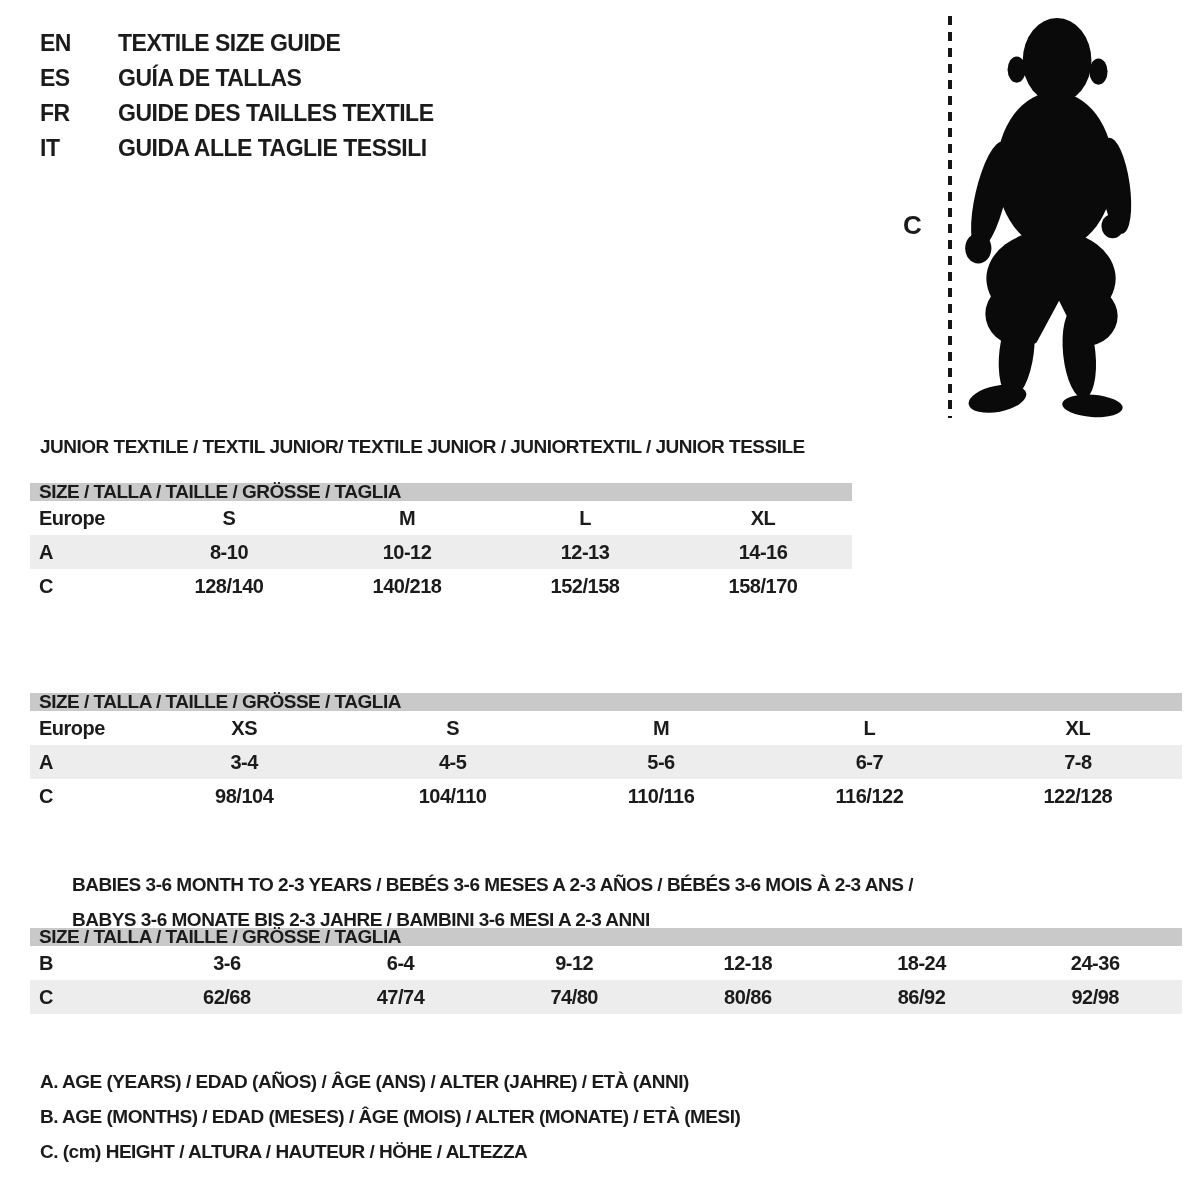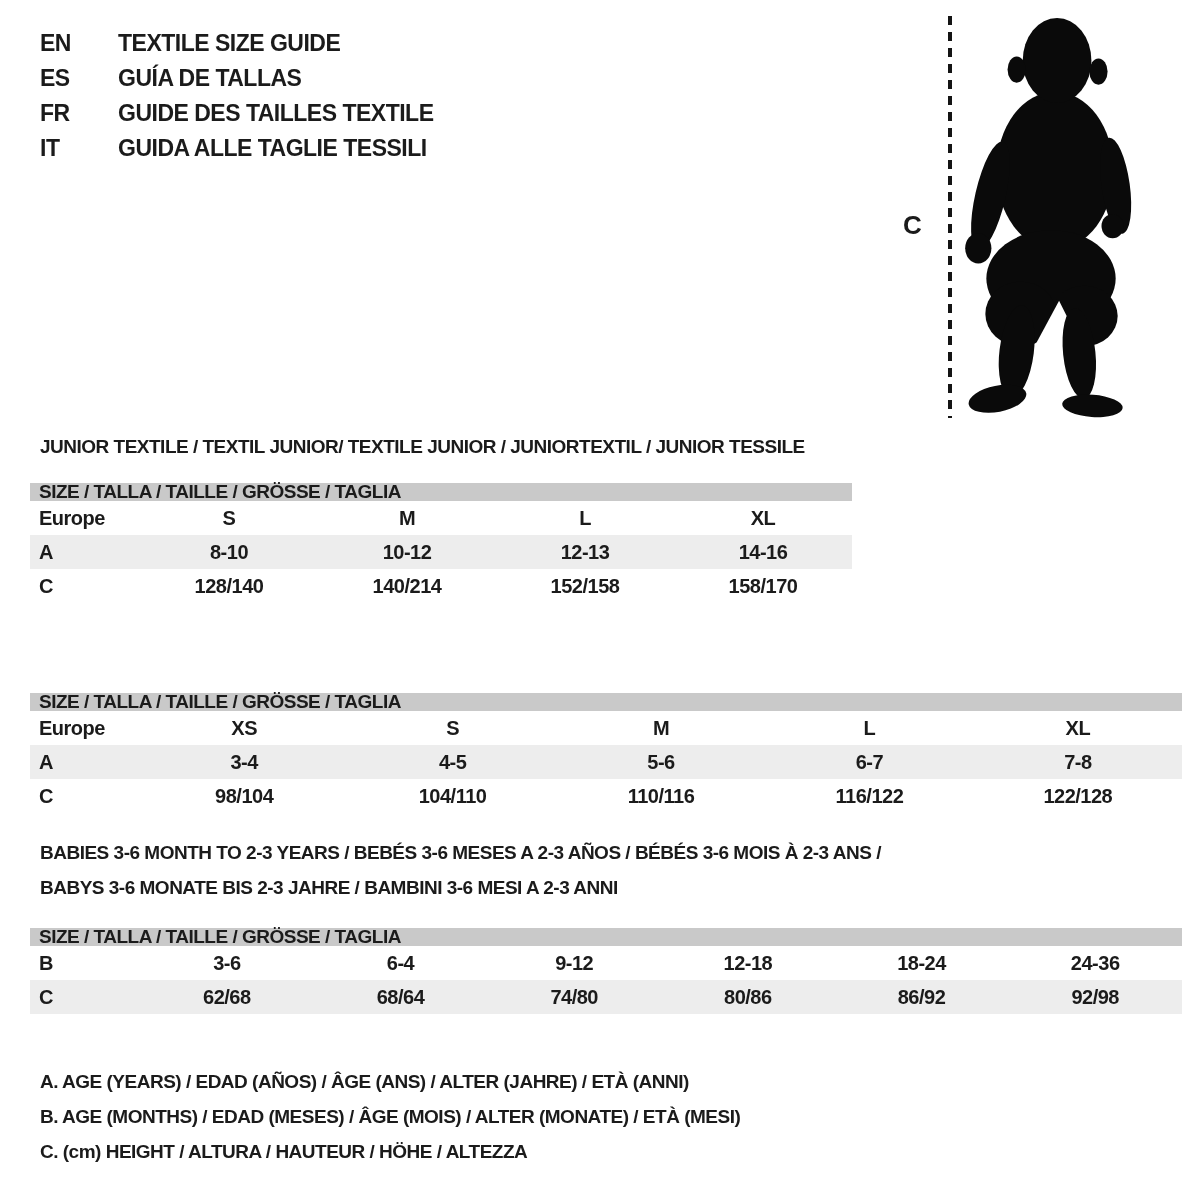--- a/index.html
+++ b/index.html
@@ -28,21 +28,21 @@
   .c-label { position: absolute; left: 903px; top: 210px; font-size: 26px; }
 
   
   .baby { position: absolute; left: 963px; top: 14px; width: 174px; height: 406px; }
 
   
   .section-title { position: absolute; left: 40px; font-size: 19px; white-space: nowrap; }
   .section-title div { height: 35px; line-height: 26px; }
   .st1 { top: 434px; }
   .st2 { top: 641px; }
-  .st3 { top: 840px; }
+  .st3 { top: 872px; margin-left: 32px; }
   .sub { font-size: 12px; vertical-align: -4px; }
 
   
   .size-table { position: absolute; left: 30px; }
   .tb1 { top: 483px; width: 822px; }
   .tb2 { top: 693px; width: 1152px; }
   .tb3 { top: 928px; width: 1152px; }
   .thead {
     height: 18px; background: #c9c9c9; display: flex; align-items: center;
     padding-left: 9px; font-size: 19px;
@@ -127,21 +127,21 @@
       <div class="trow shaded">
         <div class="tlabel">A</div>
         <div class="tcell">8-10</div>
         <div class="tcell">10-12</div>
         <div class="tcell">12-13</div>
         <div class="tcell">14-16</div>
       </div>
       <div class="trow">
         <div class="tlabel">C</div>
         <div class="tcell">128/140</div>
-        <div class="tcell">140/214</div>
+        <div class="tcell">140/218</div>
         <div class="tcell">152/158</div>
         <div class="tcell">158/170</div>
       </div>
     </div>
 
   <div class="size-table tb2">
       <div class="thead">SIZE / TALLA / TAILLE / GRÖSSE / TAGLIA</div>
       <div class="trow">
         <div class="tlabel">Europe</div>
         <div class="tcell">XS</div>
@@ -179,21 +179,21 @@
         <div class="tcell">3-6</div>
         <div class="tcell">6-4</div>
         <div class="tcell">9-12</div>
         <div class="tcell">12-18</div>
         <div class="tcell">18-24</div>
         <div class="tcell">24-36</div>
       </div>
       <div class="trow shaded">
         <div class="tlabel">C</div>
         <div class="tcell">62/68</div>
-        <div class="tcell">68/64</div>
+        <div class="tcell">47/74</div>
         <div class="tcell">74/80</div>
         <div class="tcell">80/86</div>
         <div class="tcell">86/92</div>
         <div class="tcell">92/98</div>
       </div>
     </div>
 
   <div class="legend">
     <div>A. AGE (YEARS) / EDAD (AÑOS) / ÂGE (ANS) / ALTER (JAHRE) / ETÀ (ANNI)</div>
     <div>B. AGE (MONTHS) / EDAD (MESES) / ÂGE (MOIS) / ALTER (MONATE) / ETÀ (MESI)</div>

